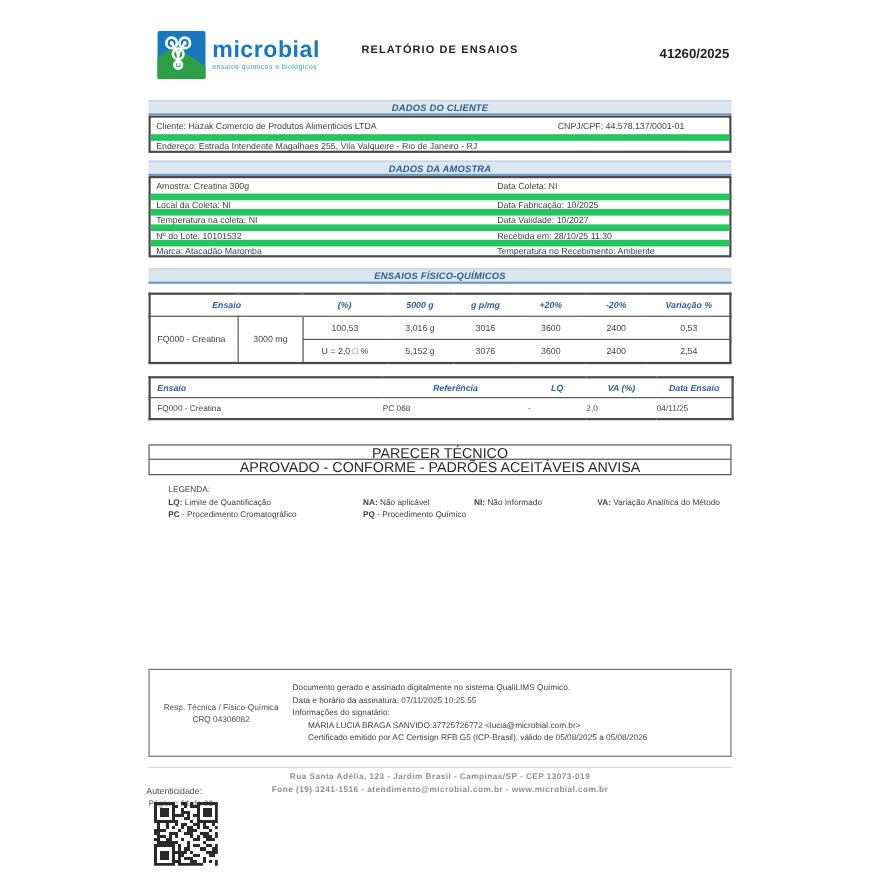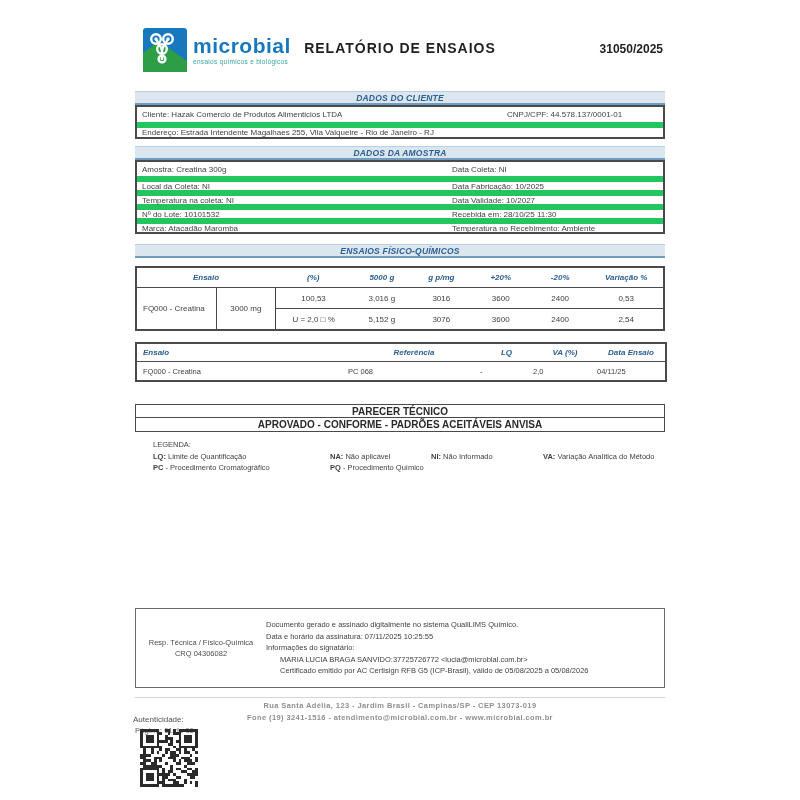--- a/index.html
+++ b/index.html
@@ -11,21 +11,21 @@
   }
   .content { width: 530px; margin: 0 135px; position: relative; }
 
   
   .rpt-header { position: relative; height: 46px; margin-top: 28px; }
   .logo { position: absolute; left: 8px; top: 0; display: flex; align-items: center; gap: 6px; }
   .logo-mark { width: 44px; height: 44px; display: block; }
   .logo-text .logo-name { font-size: 21px; font-weight: 600; color: #1878be; letter-spacing: .5px; line-height: 22px; }
   .logo-text .logo-tag { font-size: 6.5px; color: #3aa3a3; letter-spacing: .3px; margin-top: 1px; }
   .rpt-title { position: absolute; left: 0; right: 0; top: 12px; text-align: center;
-    font-size: 14px; font-weight: bold; color: #1f1f1f; letter-spacing: 1px; }
+    font-size: 10px; font-weight: bold; color: #1f1f1f; letter-spacing: 1px; }
   .rpt-number { position: absolute; right: 2px; top: 14px; font-size: 12px; font-weight: bold; color: #1f1f1f; }
 
   
   .secbar { height: 14px; background: #dbe6ef; border-top: 1px solid #bccfe0; border-bottom: 2px solid #6f9cc0;
     text-align: center; font-size: 8.5px; font-weight: bold; font-style: italic; color: #2c6095;
     letter-spacing: .2px; line-height: 12px; }
   .mt13 { margin-top: 17px; } .mt7 { margin-top: 7px; } .mt10 { margin-top: 10px; }
 
   
   .infobox { border: 2px solid #4a4a4a; background: #fff; }
@@ -47,21 +47,21 @@
   .t1 .rowdiv { border-bottom: 1px solid #4a4a4a; }
 
   .t2 { margin-top: 11px; border: 2px solid #4a4a4a; }
   .t2 th { font-size: 8px; font-weight: bold; font-style: italic; color: #2c6095; text-align: center;
     padding: 4px 0; border-bottom: 1px solid #4a4a4a; }
   .t2 td { font-size: 7.5px; color: #3f3f3f; text-align: left; padding: 4.5px 0; }
   .t2 .al { text-align: left; padding-left: 6px; }
 
   
   .parecer { margin-top: 22px; border: 1px solid #4a4a4a; }
-  .parecer div { text-align: center; font-size: 10px; font-weight: bold; color: #2a2a2a;
+  .parecer div { text-align: center; font-size: 13px; font-weight: normal; color: #2a2a2a;
     height: 13px; line-height: 13px; }
   .parecer div:first-child { border-bottom: 1px solid #4a4a4a; }
 
   
   .legend { position: relative; height: 36px; margin-top: 8px; font-size: 7.5px; color: #3f3f3f; }
   .legend span { position: absolute; white-space: nowrap; }
   .legend b { font-weight: bold; }
   .lg-t  { top: 0;  left: 18px; text-align: center; }
   .lg-a0 { top: 12px; left: 18px; }  .lg-a1 { top: 12px; left: 195px; }
   .lg-a2 { top: 12px; left: 296px; } .lg-a3 { top: 12px; left: 408px; }
@@ -109,21 +109,21 @@
           <circle cx="19" cy="21" r="1.7"></circle>
           <circle cx="19" cy="31" r="1.3"></circle>
         </g>
       </svg>
       <div class="logo-text">
         <div class="logo-name">microbial</div>
         <div class="logo-tag">ensaios químicos e biológicos</div>
       </div>
     </div>
     <div class="rpt-title">RELATÓRIO DE ENSAIOS</div>
-    <div class="rpt-number">31050/2025</div>
+    <div class="rpt-number">41260/2025</div>
   </div>
 
   <div class="secbar mt13">DADOS DO CLIENTE</div>
   <div class="infobox">
     <div class="inforow">
       <div class="l">Cliente: Hazak Comercio de Produtos Alimenticios LTDA</div>
       <div class="r">CNPJ/CPF: 44.578.137/0001-01</div>
     </div>
     <div class="inforow">
       <div class="l">Endereço: Estrada Intendente Magalhaes 255, Vila Valqueire - Rio de Janeiro - RJ</div>

